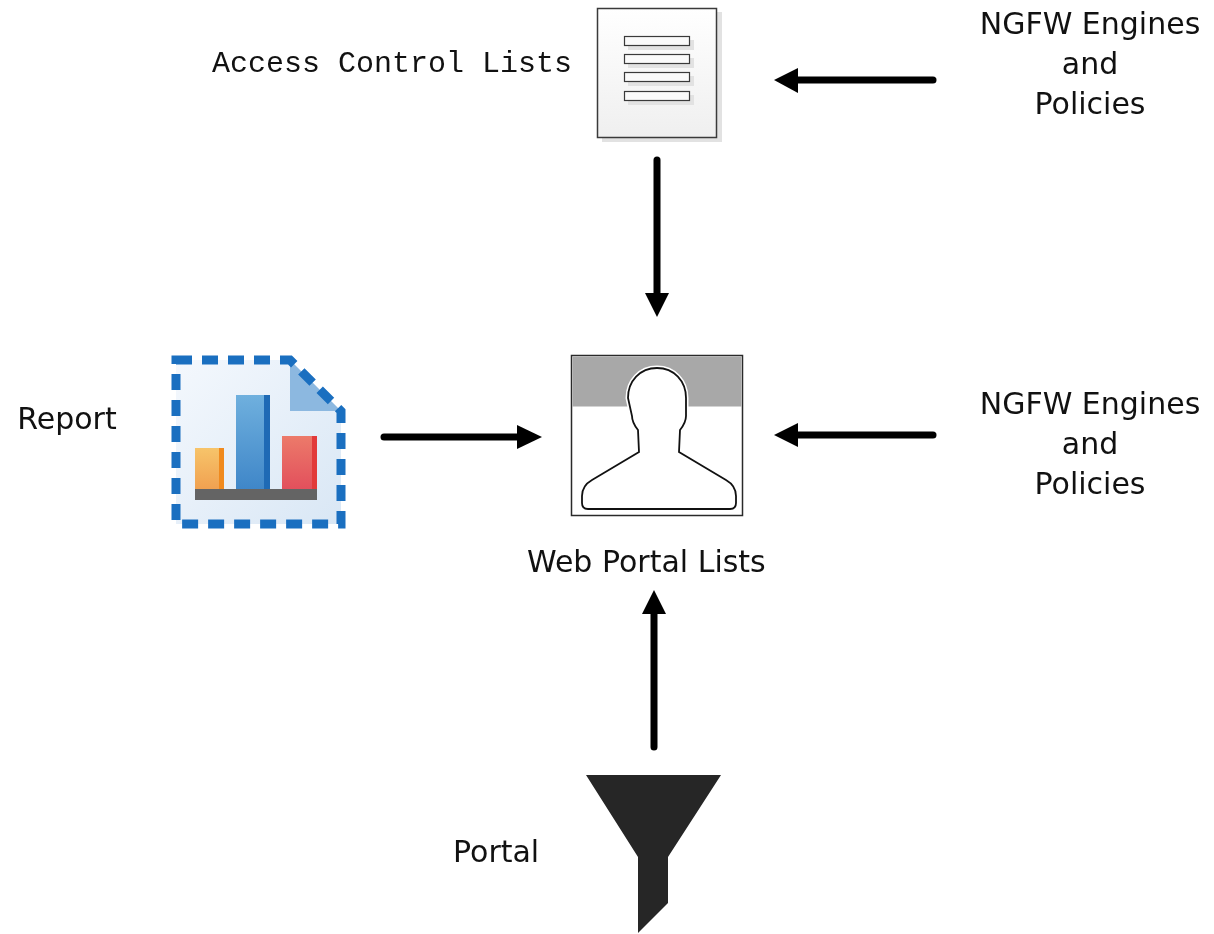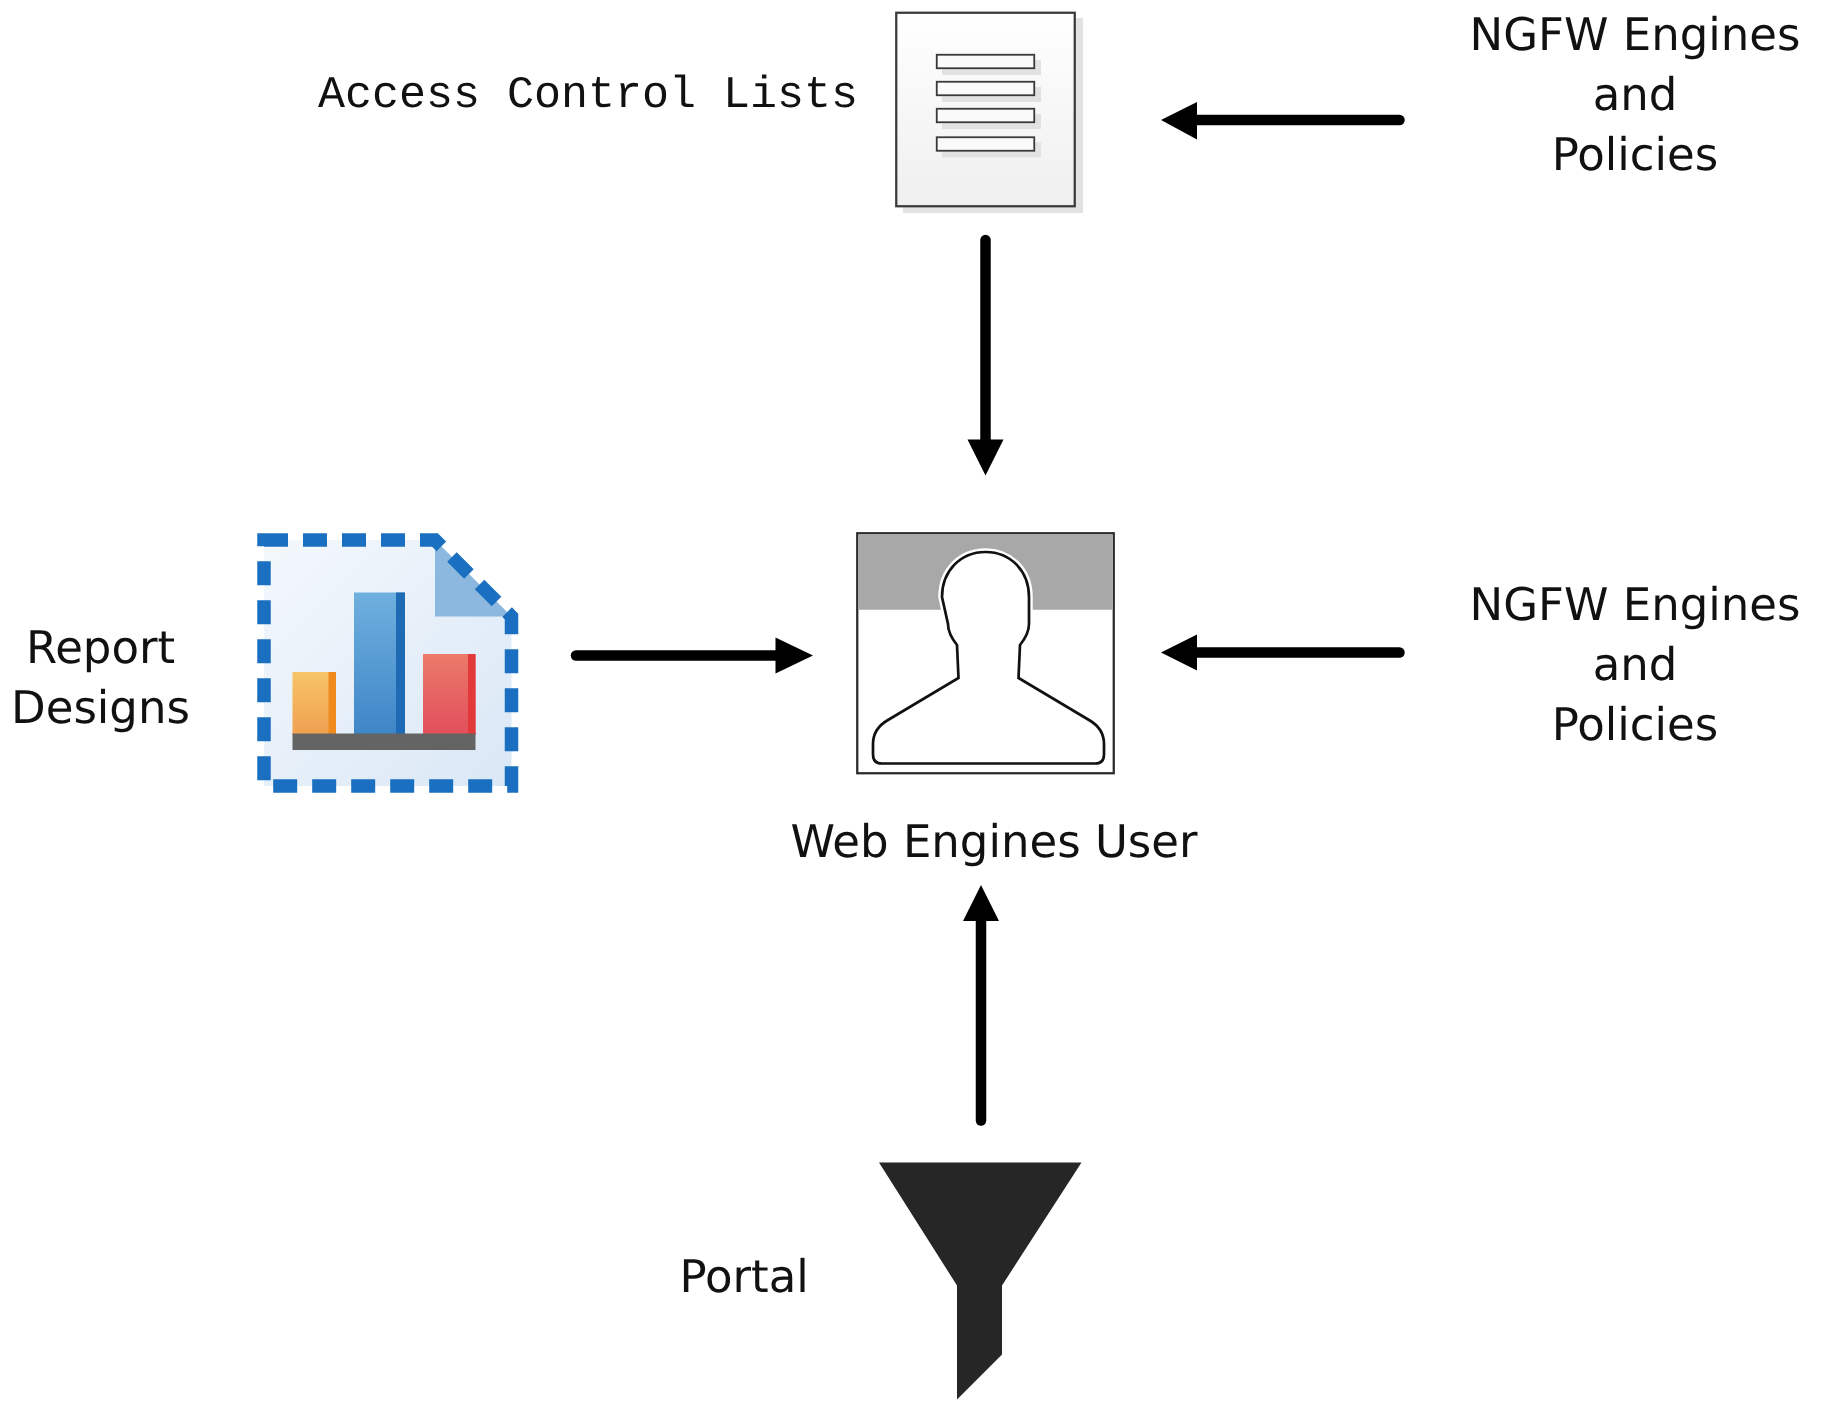--- a/index.html
+++ b/index.html
@@ -104,20 +104,19 @@
   <div>and</div>
   <div>Policies</div>
 </div>
 
 <div class="label center" style="left:960px; top:384px; width:260px;">
   <div>NGFW Engines</div>
   <div>and</div>
   <div>Policies</div>
 </div>
 
-<div class="label center" style="left:0px; top:413px; width:134px;">
+<div class="label center" style="left:0px; top:399px; width:134px;">
   <div>Report</div>
-  <div>Designs</div>
 </div>
 
-<div class="label" style="left:527px; top:542px;">Web Engines User</div>
+<div class="label" style="left:527px; top:542px;">Web Portal Lists</div>
 
 <div class="label" style="left:453px; top:832px;">Portal</div>
 
 </body></html>

